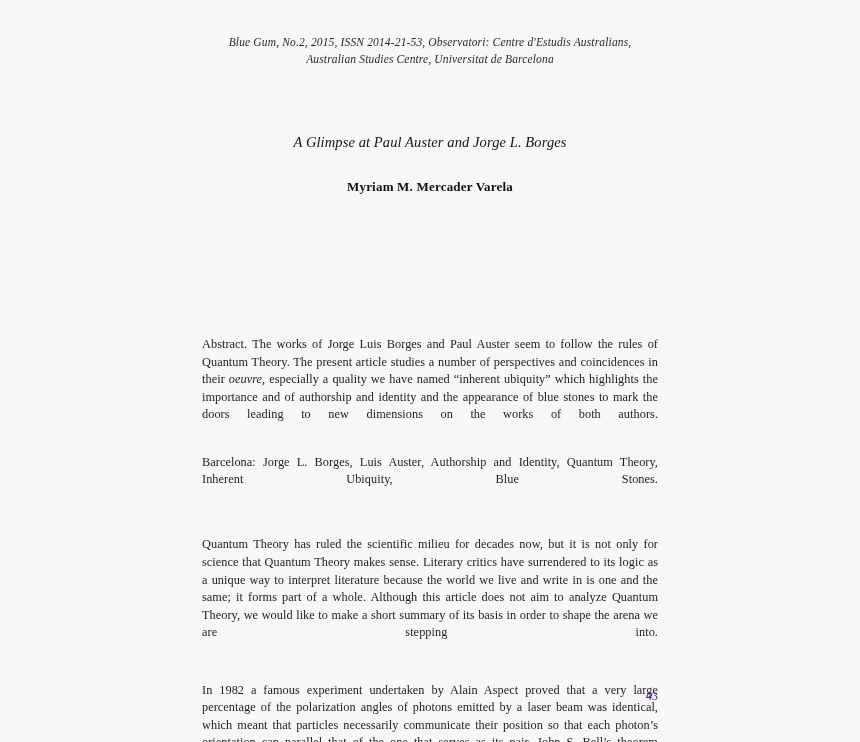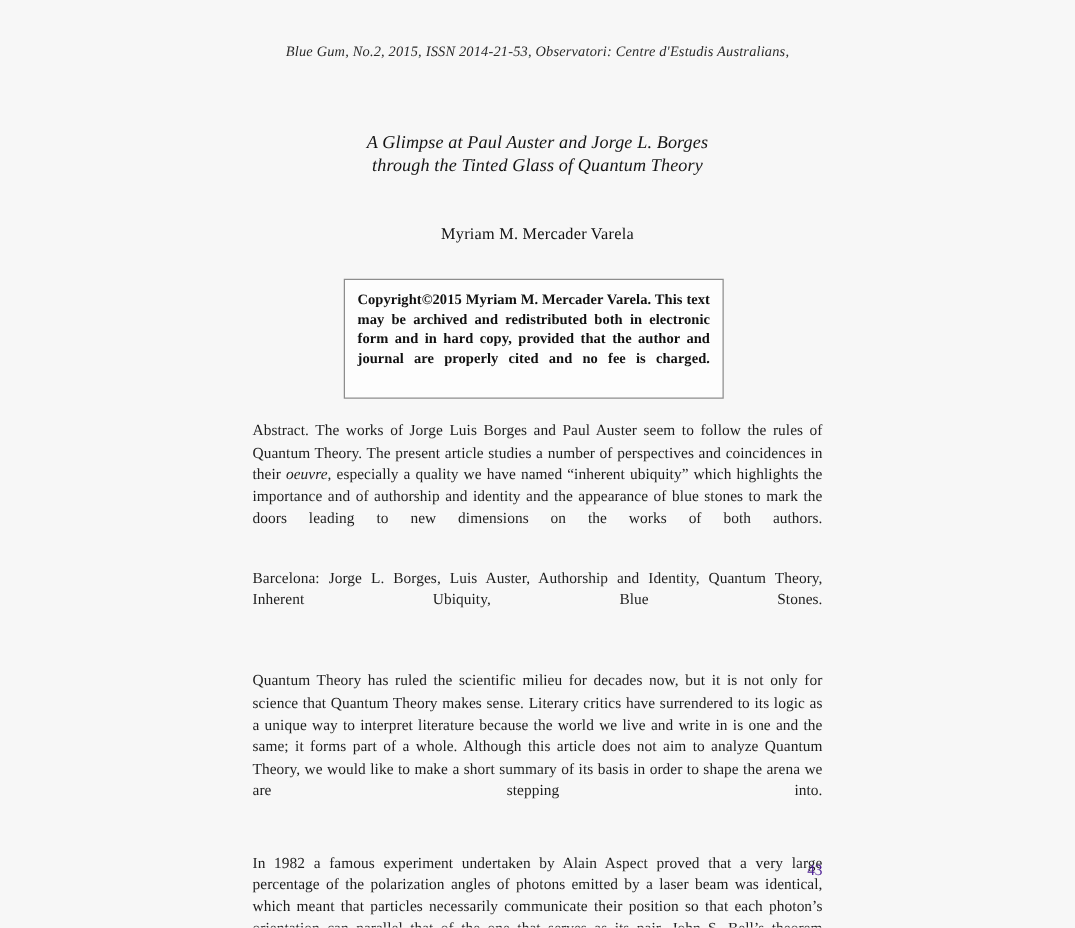--- a/index.html
+++ b/index.html
@@ -32,39 +32,39 @@
     font-style: italic;
     font-size: 11.5px;
     line-height: 17px;
     color: #2a2a2a;
     letter-spacing: 0.15px;
   }
 
   
   .title-block {
     position: absolute;
-    top: 105px;
+    top: 133px;
     left: 130px;
     width: 600px;
     text-align: center;
     font-style: italic;
     font-size: 14.5px;
     line-height: 19px;
     color: #141414;
     letter-spacing: 0.1px;
   }
 
   
   .author {
     position: absolute;
     top: 178px;
     left: 130px;
     width: 600px;
     text-align: center;
-    font-weight: normal;
+    font-weight: bold;
     font-size: 13px;
     line-height: 17px;
     color: #111;
     letter-spacing: 0.2px;
   }
 
   
   .copyright-box {
     position: absolute;
     top: 223px;
@@ -132,32 +132,29 @@
     color: #4c1d95;
   }
 </style>
 </head>
 <body>
 
 <div class="page">
 
   <div class="running-head">
     <div>Blue Gum, No.2, 2015, ISSN 2014-21-53, Observatori: Centre d'Estudis Australians,</div>
+    <div>Australian Studies Centre, Universitat de Barcelona</div>
   </div>
 
   <div class="title-block">
     <div>A Glimpse at Paul Auster and Jorge L. Borges</div>
-    <div>through the Tinted Glass of Quantum Theory</div>
   </div>
 
   <div class="author">Myriam M. Mercader Varela</div>
 
-  <div class="copyright-box">
-    <p class="copyright-text">Copyright©2015 Myriam M. Mercader Varela. This text may be archived and redistributed both in electronic form and in hard copy, provided that the author and journal are properly cited and no fee is charged.</p>
-  </div>
 
   <div class="column">
 
     <p class="body"><b class="lead">Abstract</b><span>. The works of Jorge Luis Borges and Paul Auster seem to follow the rules of Quantum Theory. The present article studies a number of perspectives and coincidences in their </span><i class="em">oeuvre,</i><span> especially a quality we have named “inherent ubiquity” which highlights the importance and of authorship and identity and the appearance of blue stones to mark the doors leading to new dimensions on the works of both authors.</span></p>
 
     <div class="gap-sm"></div>
 
     <p class="body"><b class="lead">Barcelona:</b><span> Jorge L. Borges, Luis Auster, Authorship and Identity, Quantum Theory, Inherent Ubiquity, Blue Stones.</span></p>
 
     <div class="gap-lg"></div>

